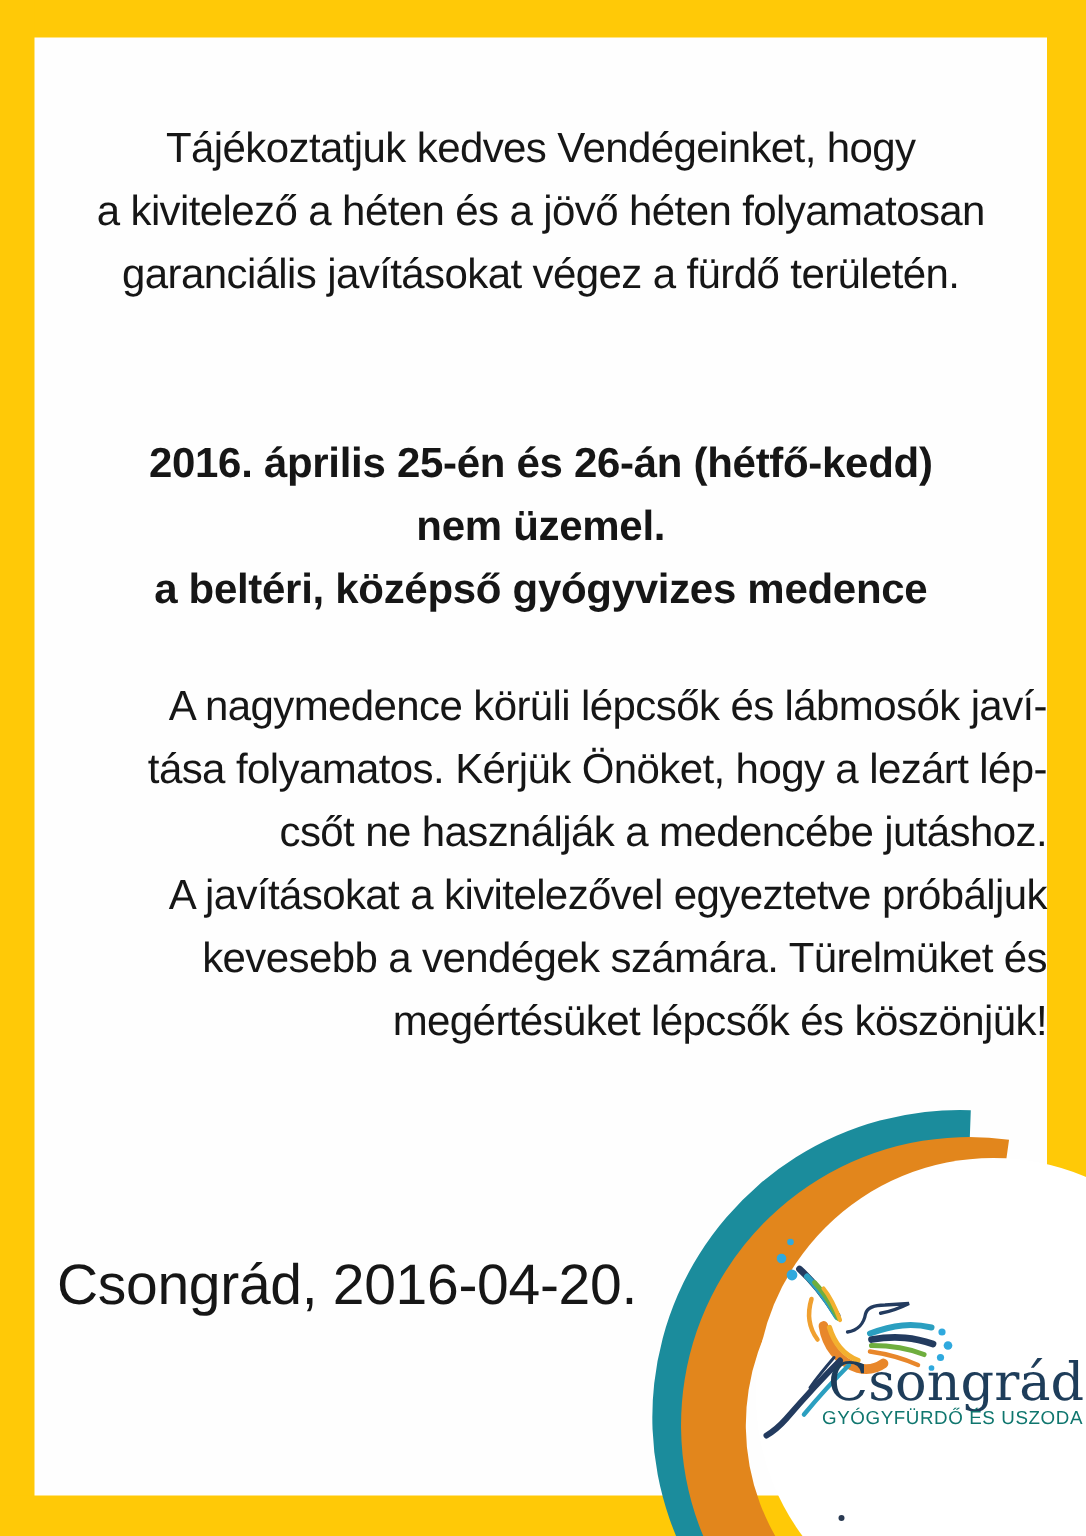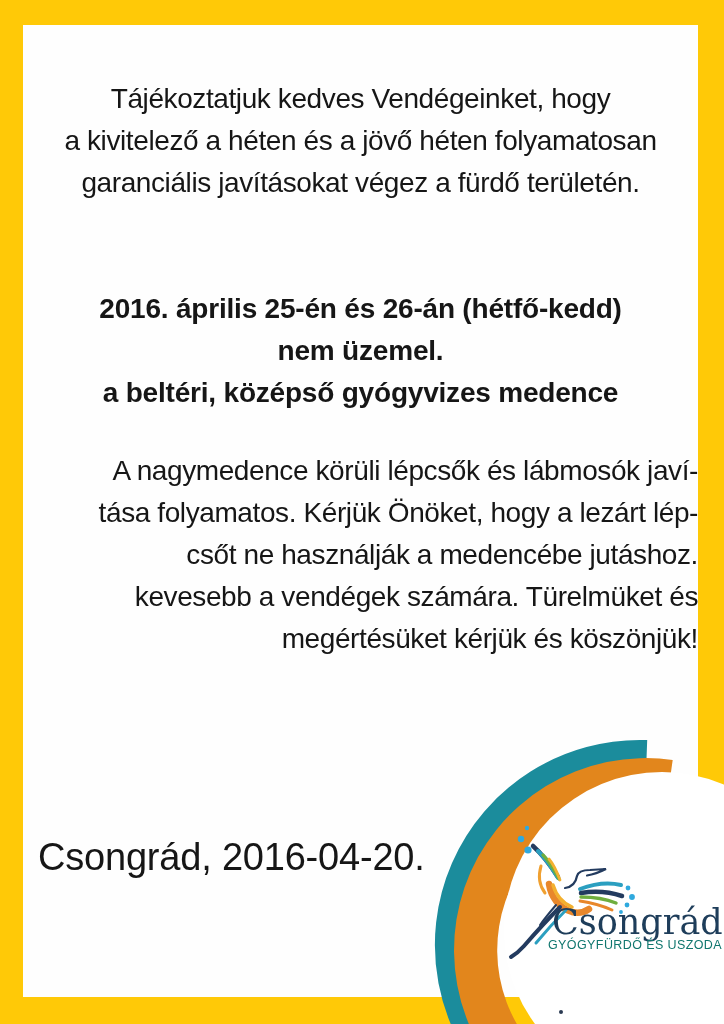--- a/index.html
+++ b/index.html
@@ -80,22 +80,23 @@
   <div class="txt para2">
     <div class="line">2016. április 25-én és 26-án (hétfő-kedd)</div>
     <div class="line">nem üzemel.</div>
     <div class="line">a beltéri, középső gyógyvizes medence</div>
   </div>
 
   <div class="txt para3">
     <div class="line">A nagymedence körüli lépcsők és lábmosók javí-</div>
     <div class="line">tása folyamatos. Kérjük Önöket, hogy a lezárt lép-</div>
     <div class="line">csőt ne használják a medencébe jutáshoz.</div>
+    <div class="line">A javításokat a kivitelezővel egyeztetve próbáljuk</div>
     <div class="line">kevesebb a vendégek számára. Türelmüket és</div>
-    <div class="line">megértésüket kérjük és köszönjük!</div>
+    <div class="line">megértésüket lépcsők és köszönjük!</div>
   </div>
 
   <div class="dateline">Csongrád, 2016-04-20.</div>
 
   <svg class="logo-svg" width="724" height="1024" viewBox="0 0 724 1024" aria-hidden="true">
 
     <path fill="#1B8C9C" d="M495,1090 A205,205 0 0 1 647.2,740.1 L646.4,762.1 A183,183 0 0 0 510.6,1074.4 Z"></path>
 
     <path fill="#E2861C" d="M550,1116.3 A192,192 0 0 1 672.7,759.9 L666.7,802.5 A149,149 0 0 0 571.5,1079 Z"></path>
 

